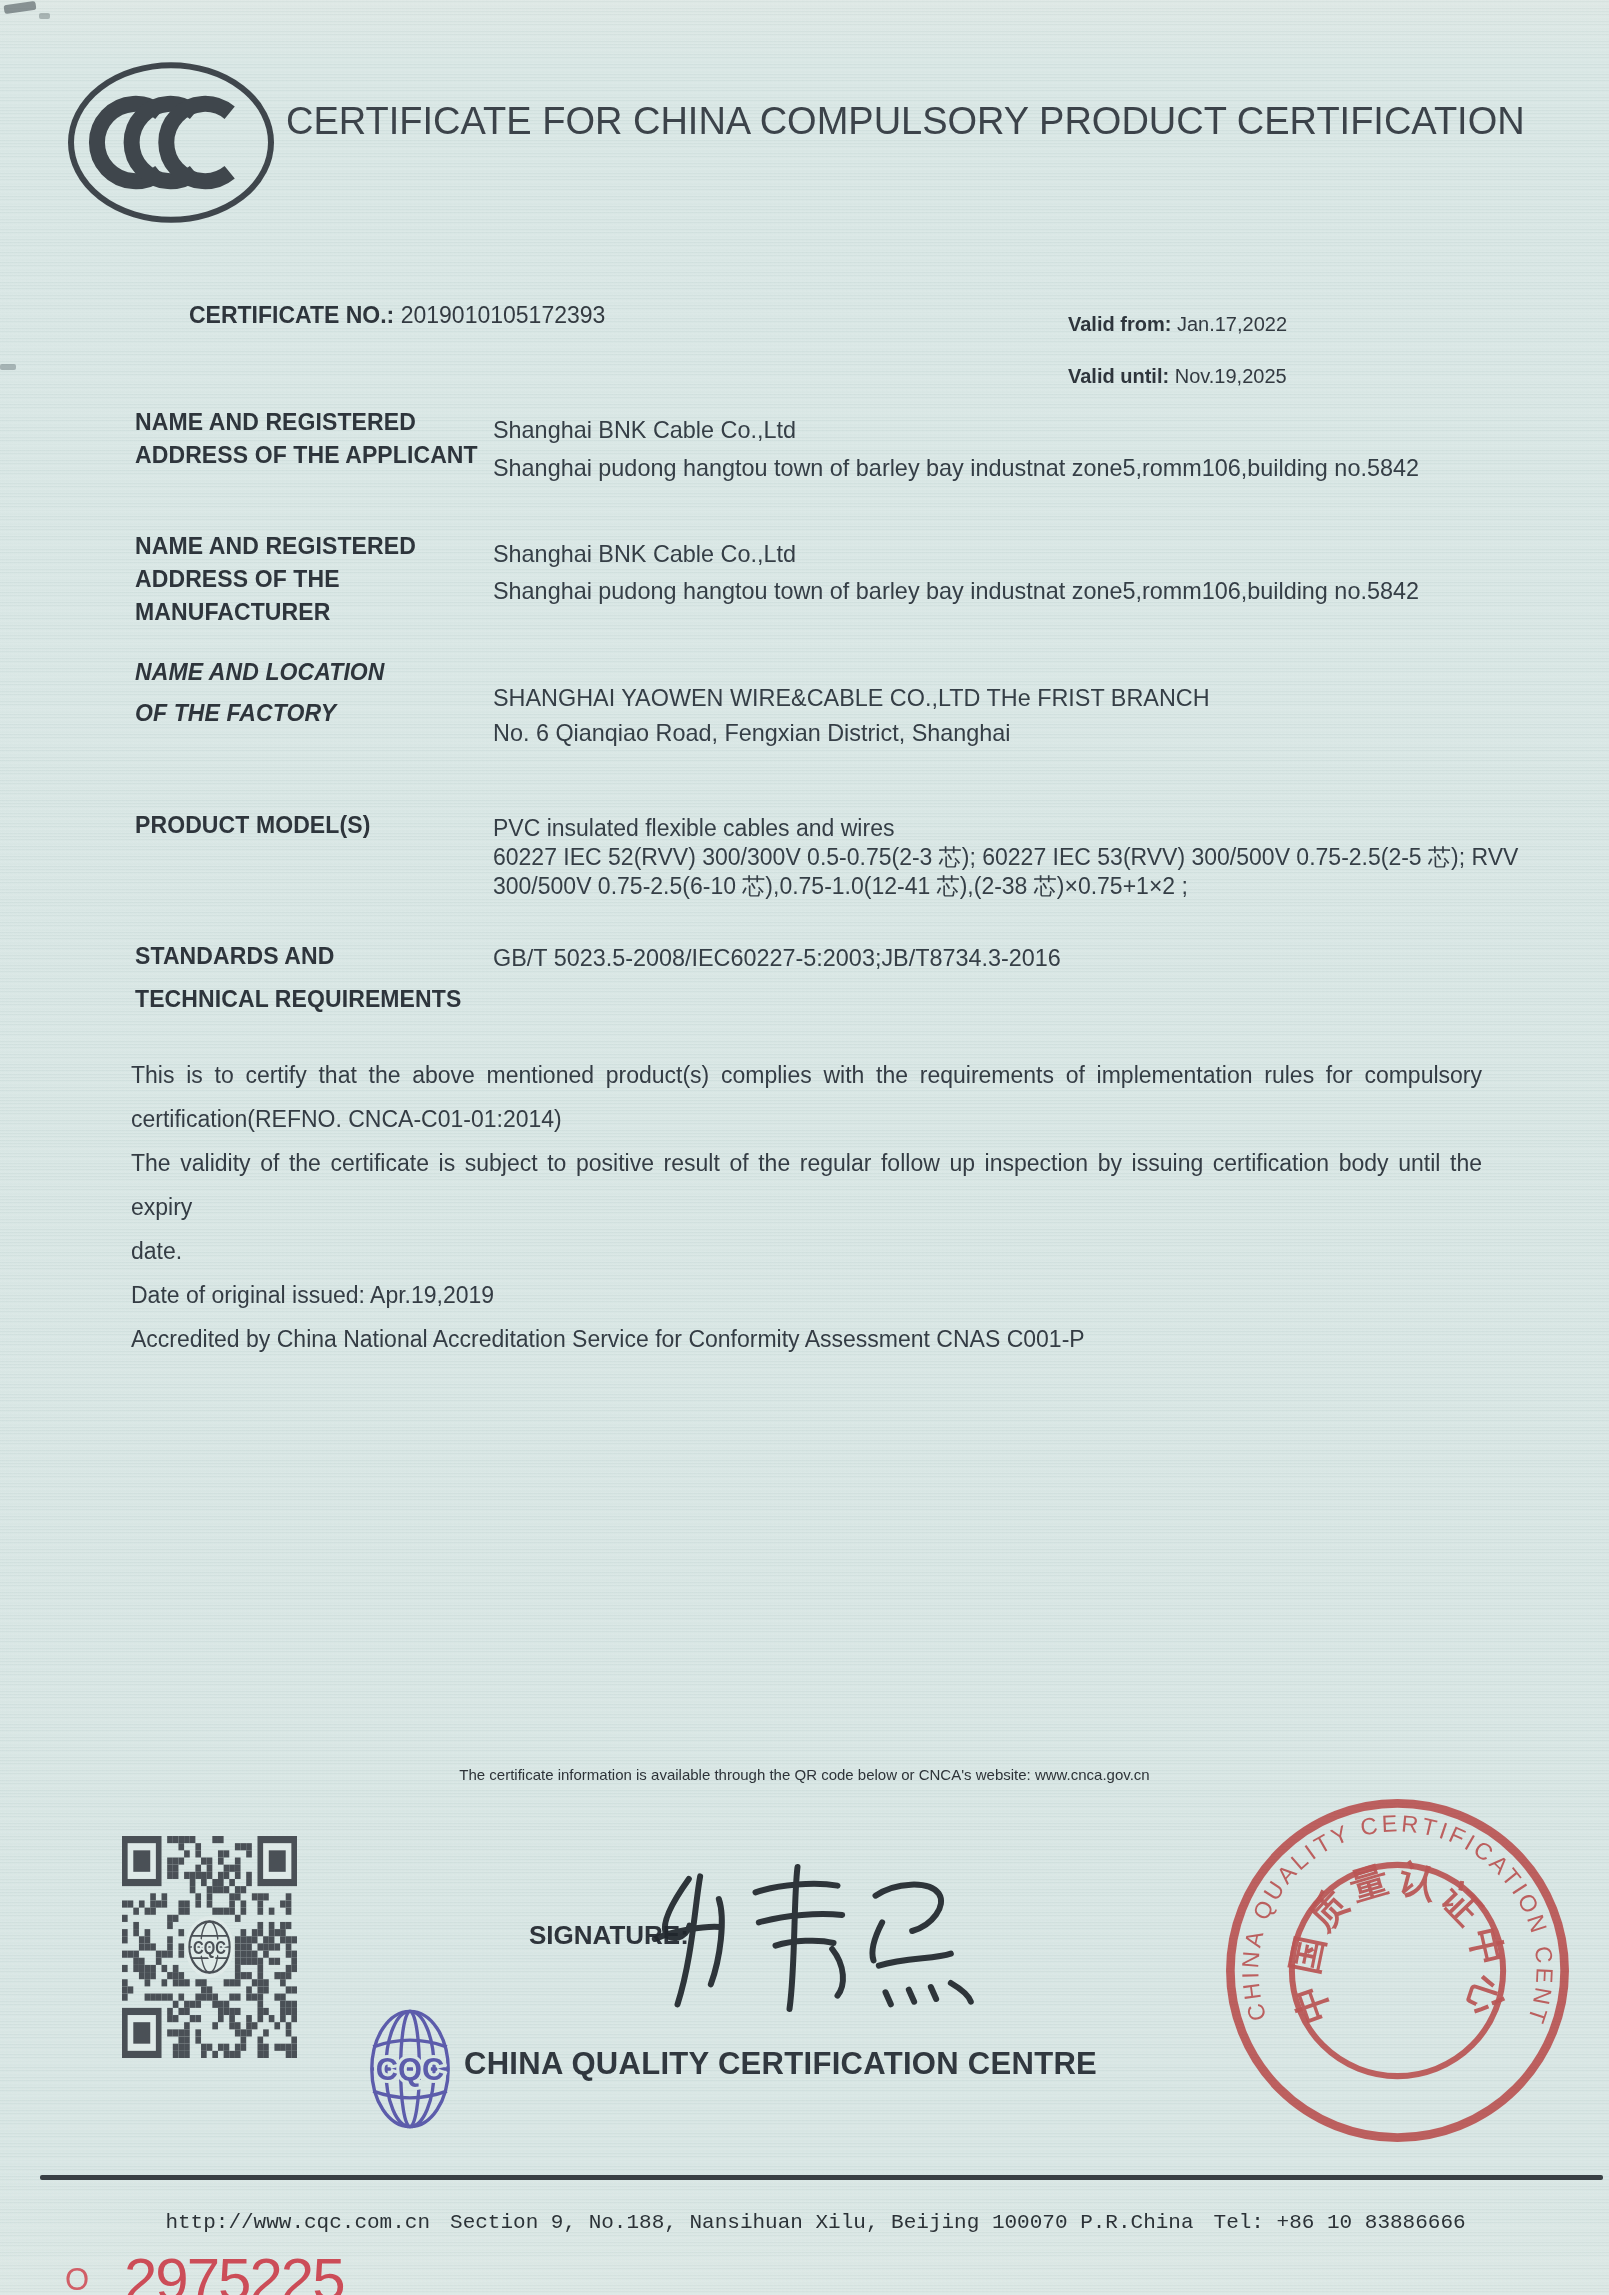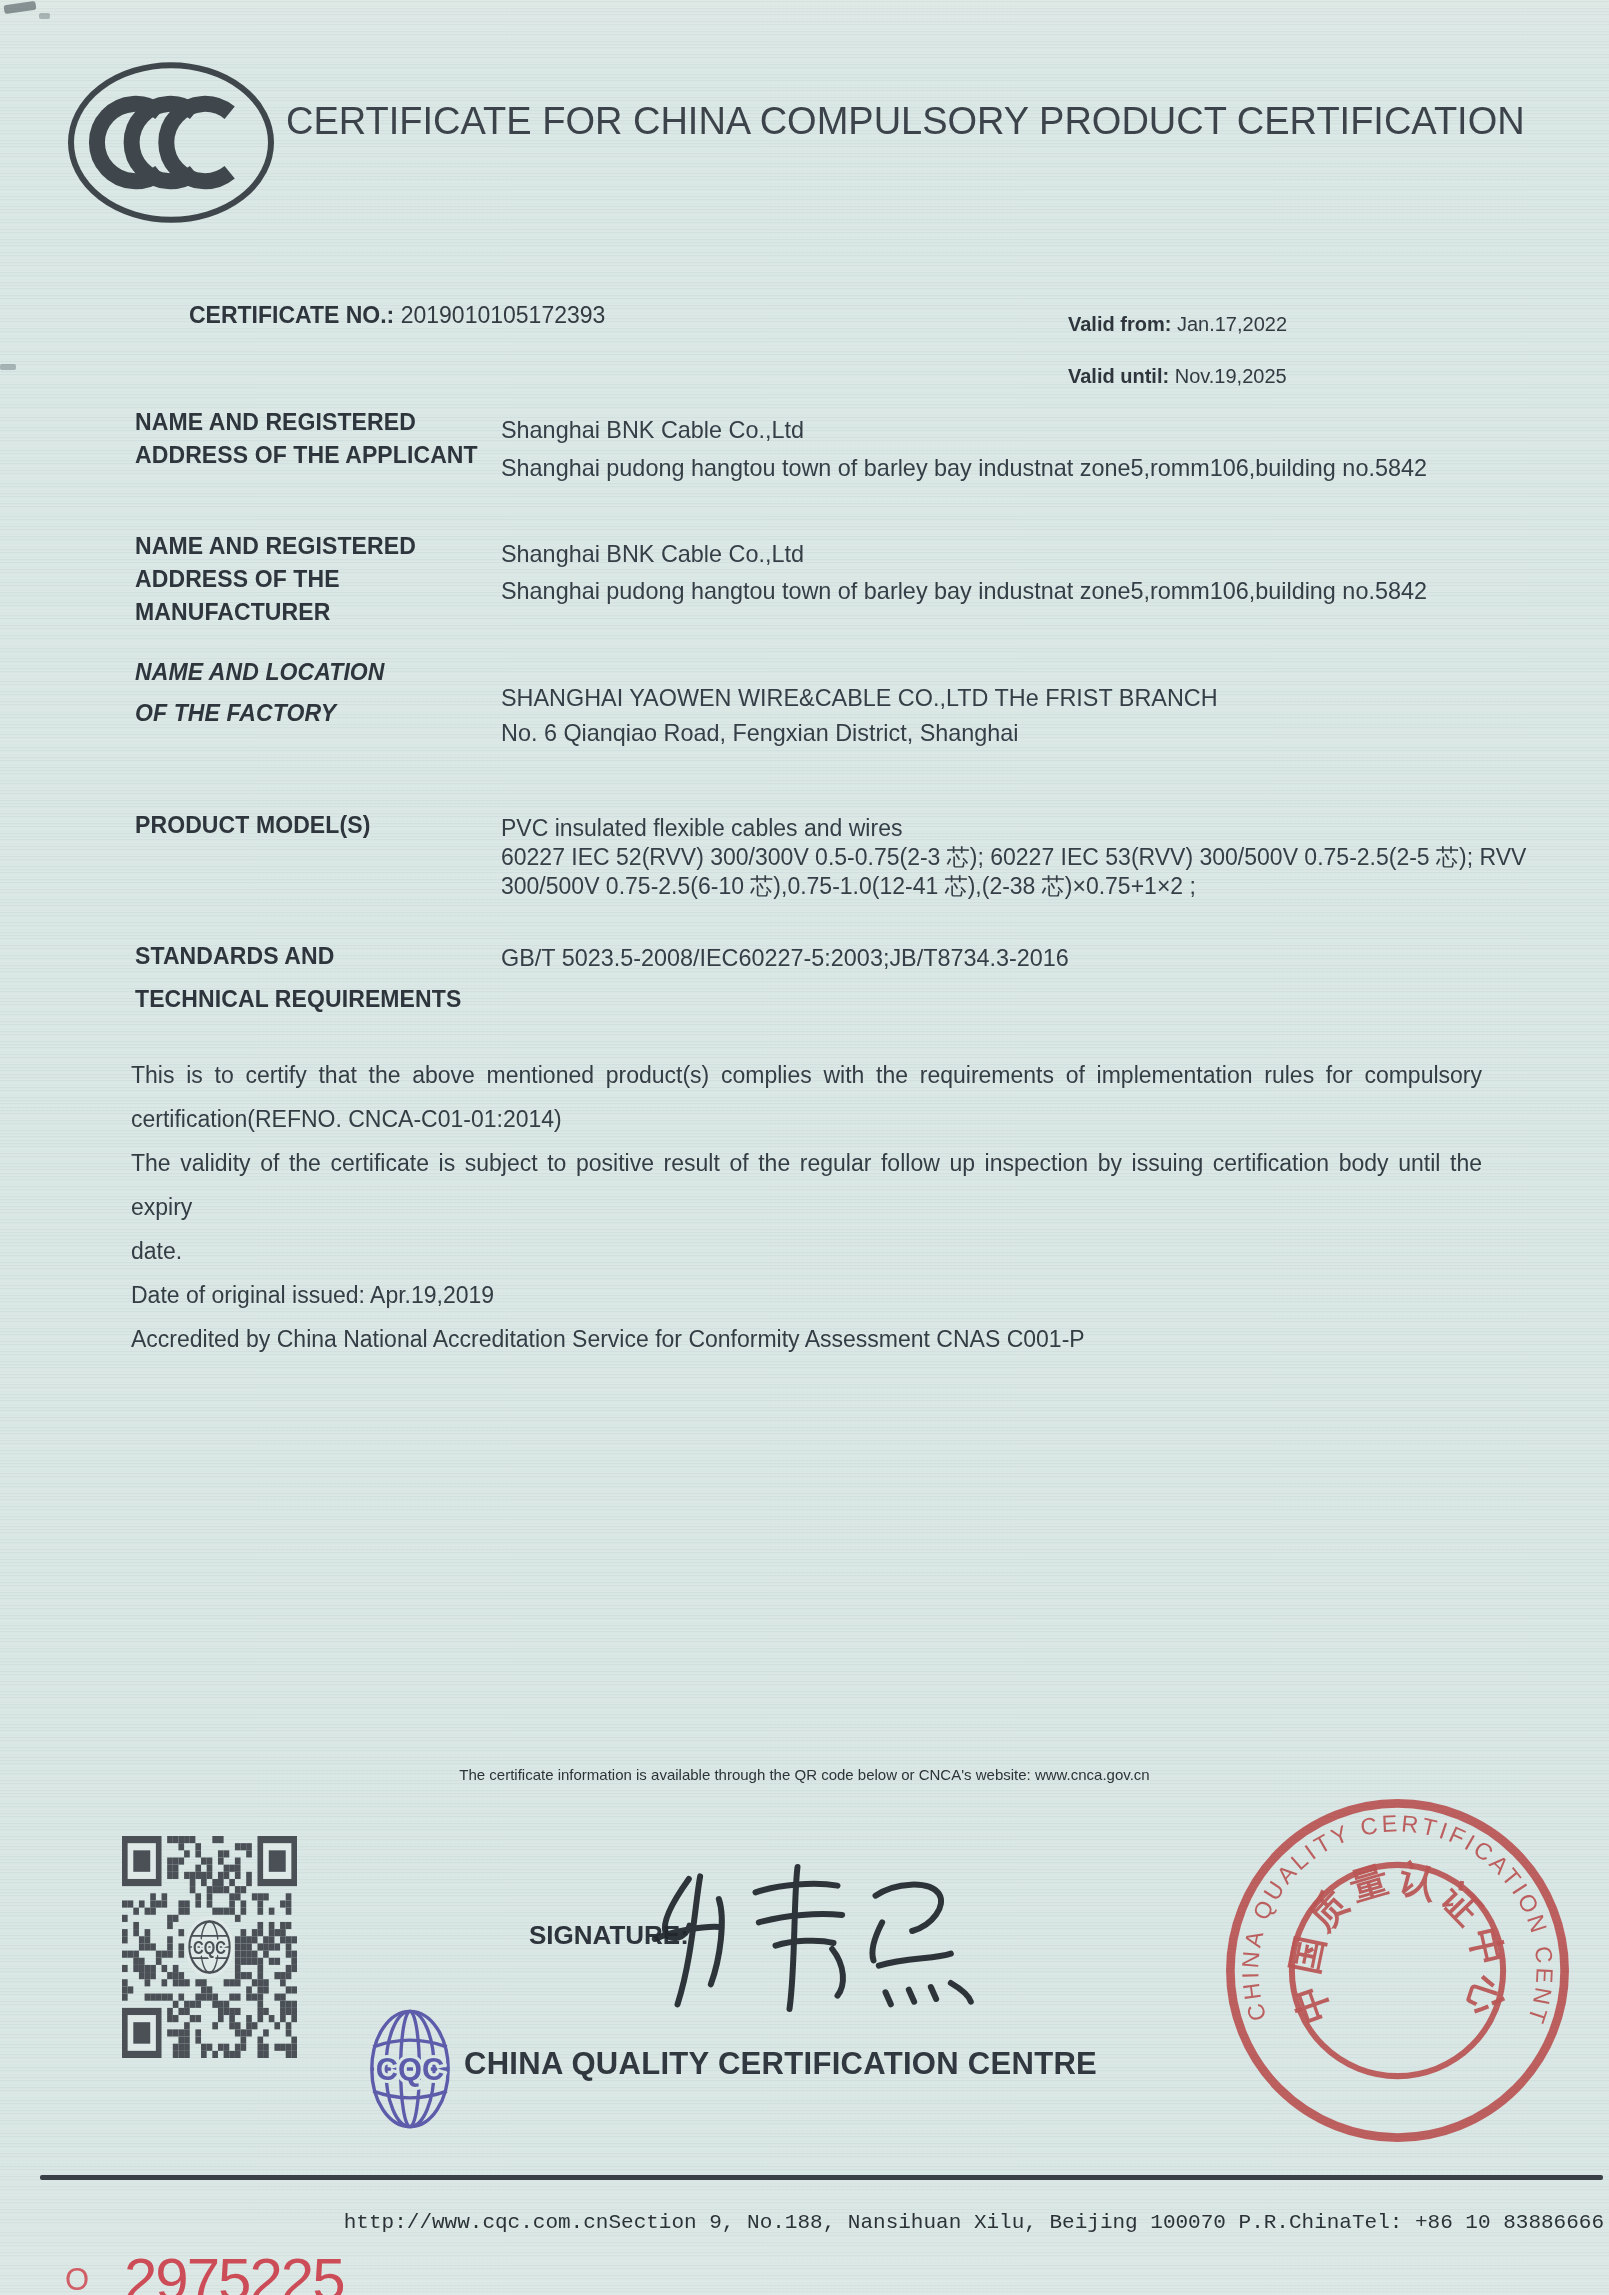--- a/index.html
+++ b/index.html
@@ -16,32 +16,32 @@
   }
   .abs{position:absolute;}
   .b{font-weight:bold;color:#2e353c;}
   .title{
     left:286px;top:100px;width:1269px;margin:0;
     font-size:38px;font-weight:normal;letter-spacing:0px;color:#3c434a;white-space:nowrap;
   }
   .certno{left:189px;top:302px;font-size:23px;white-space:nowrap;}
   .validity{left:1068px;top:298px;font-size:20px;line-height:52px;white-space:nowrap;}
   .lab{font-weight:bold;font-size:23px;color:#2e353c;letter-spacing:0.1px;white-space:nowrap;}
-  .val{font-size:23.4px;color:#353e46;white-space:nowrap;margin-left:8px;}
+  .val{font-size:23.4px;color:#353e46;white-space:nowrap;}
   .sec-lab{left:135px;}
   .sec-val{left:493px;}
   .stmt{left:131px;top:1053px;width:1351px;font-size:23px;color:#343c44;}
   .stmt-line{line-height:44px;white-space:nowrap;}
   .stmt-line.j{white-space:normal;text-align:justify;text-align-last:justify;}
   .qr-note{left:0;right:0;top:1766px;text-align:center;font-size:15px;color:#2d3338;}
   .sig-label{left:529px;top:1920px;font-size:26px;font-weight:bold;color:#2e343b;white-space:nowrap;}
   .issuer-name{left:464px;top:2046px;font-size:31px;font-weight:bold;letter-spacing:0.3px;color:#31383f;white-space:nowrap;}
   .footer-rule{left:40px;top:2175px;width:1563px;height:4.7px;background:#3a4045;border-radius:2px;}
-  .footer-row{left:27px;top:2211px;width:1577px;display:flex;justify-content:flex-end;
-    font-family:"Liberation Mono",monospace;font-size:21px;color:#2c3237;white-space:nowrap;}
+  .footer-row{left:27px;top:2211px;width:1577px;display:flex;justify-content:center;
+    font-family:"Liberation Mono",monospace;font-size:21px;color:#2c3237;white-space:nowrap;gap:20px;}
   .serial-prefix{left:65px;top:2262px;font-size:31px;color:#d0505a;opacity:.9;}
   .serial-num{left:124px;top:2245px;font-size:60px;letter-spacing:-2px;color:#cc4551;opacity:.95;}
   .stamp{mix-blend-mode:multiply;}
   .artifact{position:absolute;pointer-events:none;}
 </style>
 </head>
 <body>
 
 <div class="page">
   <div class="texture"></div>

